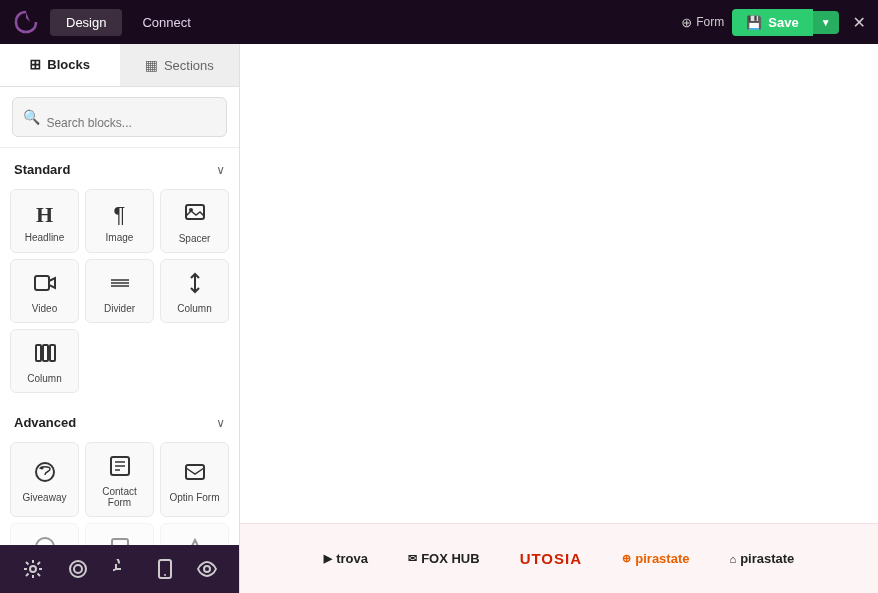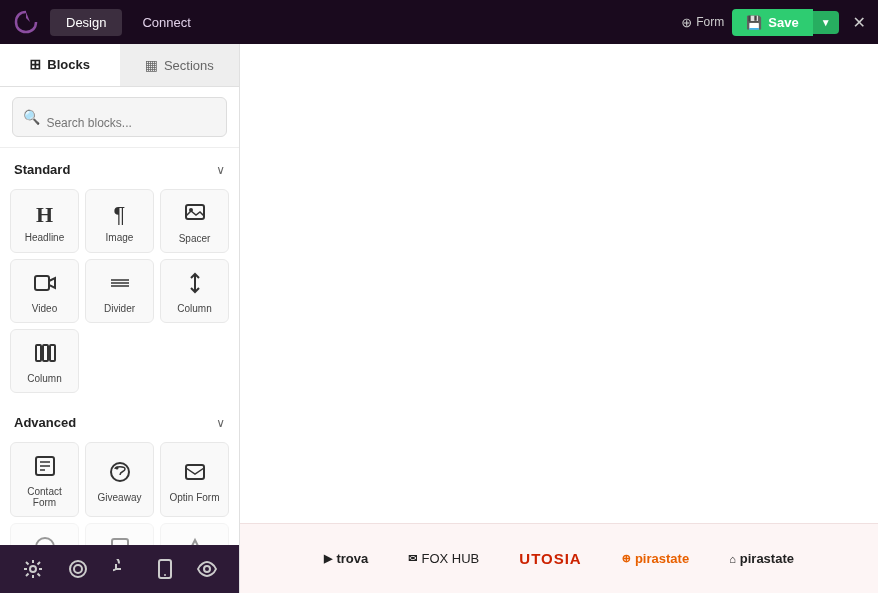--- a/index.html
+++ b/index.html
@@ -405,38 +405,38 @@
 
       <div class="section-header">
         <span class="section-title">Advanced</span>
         <span class="section-chevron">∨</span>
       </div>
       <div class="block-grid">
 
         <div class="block-item">
           <span class="block-icon">
             <svg width="22" height="22" viewBox="0 0 22 22">
+                <circle cx="11" cy="11" r="9" stroke="#333" stroke-width="2" fill="none"></circle>
+                <path d="M6 8 C6 5 16 5 16 8 C16 11 11 10 11 14" stroke="#333" stroke-width="1.5" fill="none"></path>
+                <circle cx="8" cy="7" r="1.5" fill="#333"></circle>
+              </svg>
+          </span>
+          <span class="block-label">Giveaway</span>
+        </div>
+
+        <div class="block-item">
+          <span class="block-icon">
+            <svg width="22" height="22" viewBox="0 0 22 22">
                 <rect x="2" y="2" width="18" height="18" rx="2" stroke="#333" stroke-width="2" fill="none"></rect>
                 <line x1="6" y1="7" x2="16" y2="7" stroke="#333" stroke-width="1.5"></line>
                 <line x1="6" y1="11" x2="16" y2="11" stroke="#333" stroke-width="1.5"></line>
                 <line x1="6" y1="15" x2="11" y2="15" stroke="#333" stroke-width="1.5"></line>
               </svg>
           </span>
           <span class="block-label">Contact Form</span>
-        </div>
-
-        <div class="block-item">
-          <span class="block-icon">
-            <svg width="22" height="22" viewBox="0 0 22 22">
-                <circle cx="11" cy="11" r="9" stroke="#333" stroke-width="2" fill="none"></circle>
-                <path d="M6 8 C6 5 16 5 16 8 C16 11 11 10 11 14" stroke="#333" stroke-width="1.5" fill="none"></path>
-                <circle cx="8" cy="7" r="1.5" fill="#333"></circle>
-              </svg>
-          </span>
-          <span class="block-label">Giveaway</span>
         </div>
 
         <div class="block-item">
           <span class="block-icon">
             <svg width="22" height="22" viewBox="0 0 22 22">
                 <rect x="2" y="4" width="18" height="14" rx="2" stroke="#333" stroke-width="2" fill="none"></rect>
                 <path d="M2 7 L11 13 L20 7" stroke="#333" stroke-width="1.5" fill="none"></path>
               </svg>
           </span>
           <span class="block-label">Optin Form</span>
@@ -506,21 +506,21 @@
   </div>
 
   <div class="canvas-area">
     <div class="canvas-bottom-strip">
       <div class="brand-logo dark">
         <span style="font-size:11px;">▶</span>
         <span>trova</span>
       </div>
       <div class="brand-logo dark">
         <span style="font-size:11px;">✉</span>
-        <span style="font-weight:400;">FOX HUB</span>
+        <span style="font-weight:700;">FOX HUB</span>
       </div>
       <div class="brand-logo red">
         <span>UTOSIA</span>
       </div>
       <div class="brand-logo orange">
         <span style="font-size:11px;">⊕</span>
         <span>pirastate</span>
       </div>
       <div class="brand-logo dark">
         <span style="font-size:11px;">⌂</span>

